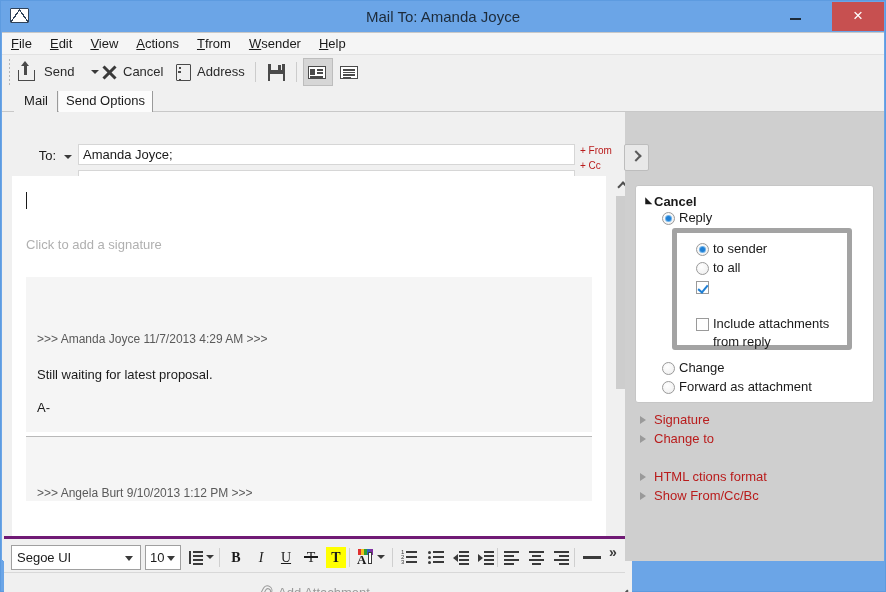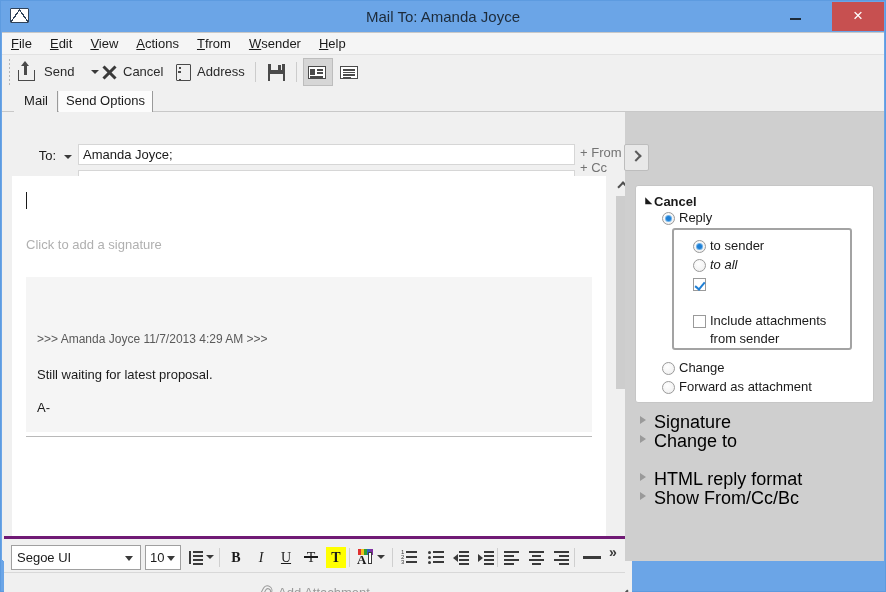--- a/index.html
+++ b/index.html
@@ -256,21 +256,21 @@
     position: absolute; left: 75px; width: 497px; height: 21px;
     background: #ffffff; border: 1px solid #d6d6d6;
     font-size: 13px; color: #1a1a1a;
     padding: 2px 4px;
     line-height: 16px;
   }
   #fld-to { top: 32px; }
   #fld-subject { top: 58px; }
   .plus-link {
     position: absolute; left: 577px;
-    font-size: 13px; color: #737373;
+    font-size: 10px; color: #b91c1c;
     cursor: default;
   }
   #pl-from { top: 33px; }
   #pl-cc { top: 48px; }
   #pl-bc { top: 63px; }
 
   
   #expander {
     position: absolute; left: 622px; top: 111px;
     width: 25px; height: 27px;
@@ -581,28 +581,28 @@
   }
   .opt-text {
     position: absolute;
     font-size: 13px; color: #1a1a1a;
   }
   #rb-reply { left: 26px; top: 26px; }
   #tx-reply { left: 43px; top: 24px; }
   #subbox {
     position: absolute; left: 36px; top: 42px;
     width: 180px; height: 122px;
-    border: 2px solid #a3a3a3;
+    border: 5px solid #a3a3a3;
     border-radius: 3px;
     background: #ffffff;
   }
   #rb-tosender { left: 19px; top: 10px; }
   #tx-tosender { left: 36px; top: 8px; }
   #rb-toall { left: 19px; top: 29px; }
-  #tx-toall { left: 36px; top: 27px; font-style: italic; }
+  #tx-toall { left: 36px; top: 27px; }
   #cb-incmsg { left: 19px; top: 48px; }
   #tx-incmsg { left: 36px; top: 45px; width: 130px; line-height: 18px; }
   #cb-incatt { left: 19px; top: 85px; }
   #tx-incatt { left: 36px; top: 82px; width: 138px; line-height: 18px; }
   #rb-forward { left: 26px; top: 176px; }
   #tx-forward { left: 43px; top: 174px; }
   #rb-fwdatt { left: 26px; top: 195px; }
   #tx-fwdatt { left: 43px; top: 193px; }
 
   .collapsed-row {
@@ -611,21 +611,21 @@
     cursor: default;
   }
   .collapsed-row .tri {
     position: absolute; left: 5px; top: 5px;
     width: 0; height: 0;
     border-top: 4.5px solid transparent; border-bottom: 4.5px solid transparent;
     border-left: 6px solid #9a9a9a;
   }
   .collapsed-row .lbl {
     position: absolute; left: 19px; top: 1px;
-    font-size: 18px; color: #000000;
+    font-size: 13px; color: #b91c1c;
   }
   #cr0 { top: 299px; }
   #cr1 { top: 318px; }
   #cr2 { top: 337px; }
   #cr3 { top: 356px; }
   #cr4 { top: 375px; }
 </style>
 </head>
 <body>
 
@@ -728,20 +728,23 @@
           <div id="sig-placeholder">Click to add a signature</div>
 
           <div id="quote1">
             <div id="quote1-hdr">&gt;&gt;&gt; Amanda Joyce 11/7/2013 4:29 AM &gt;&gt;&gt;</div>
             <div id="quote1-l1">Still  waiting for latest proposal.</div>
             <div id="quote1-l2">A-</div>
           </div>
 
           <div id="quote-div"></div>
 
+          <div id="quote2">
+            <div id="quote2-hdr">&gt;&gt;&gt; Angela Burt 9/10/2013 1:12 PM &gt;&gt;&gt;</div>
+          </div>
         </div>
 
         <div id="vsb">
           <div class="sb-arrow" id="sb-up">
               <span class="ch"></span>
             </div>
           <div id="sb-thumb"></div>
           <div class="sb-arrow" id="sb-down">
               <span class="ch"></span>
             </div>
@@ -886,41 +889,41 @@
         <div id="subbox">
           <div class="radio on" id="rb-tosender"></div>
           <div class="opt-text" id="tx-tosender">to sender</div>
 
           <div class="radio" id="rb-toall"></div>
           <div class="opt-text" id="tx-toall">to all</div>
 
           <div class="checkbox on" id="cb-incmsg"></div>
 
           <div class="checkbox" id="cb-incatt"></div>
-          <div class="opt-text" id="tx-incatt">Include attachments from sender</div>
+          <div class="opt-text" id="tx-incatt">Include attachments from reply</div>
         </div>
 
         <div class="radio" id="rb-forward"></div>
         <div class="opt-text" id="tx-forward">Change</div>
 
         <div class="radio" id="rb-fwdatt"></div>
         <div class="opt-text" id="tx-fwdatt">Forward as attachment</div>
       </div>
 
       <div class="collapsed-row" id="cr0">
         <span class="tri"></span>
         <span class="lbl">Signature</span>
       </div>
       <div class="collapsed-row" id="cr1">
         <span class="tri"></span>
         <span class="lbl">Change to</span>
       </div>
       <div class="collapsed-row" id="cr3">
         <span class="tri"></span>
-        <span class="lbl">HTML reply format</span>
+        <span class="lbl">HTML ctions format</span>
       </div>
       <div class="collapsed-row" id="cr4">
         <span class="tri"></span>
         <span class="lbl">Show From/Cc/Bc</span>
       </div>
     </div>
 
     <div id="expander">
       <span class="chev"></span>
     </div>

